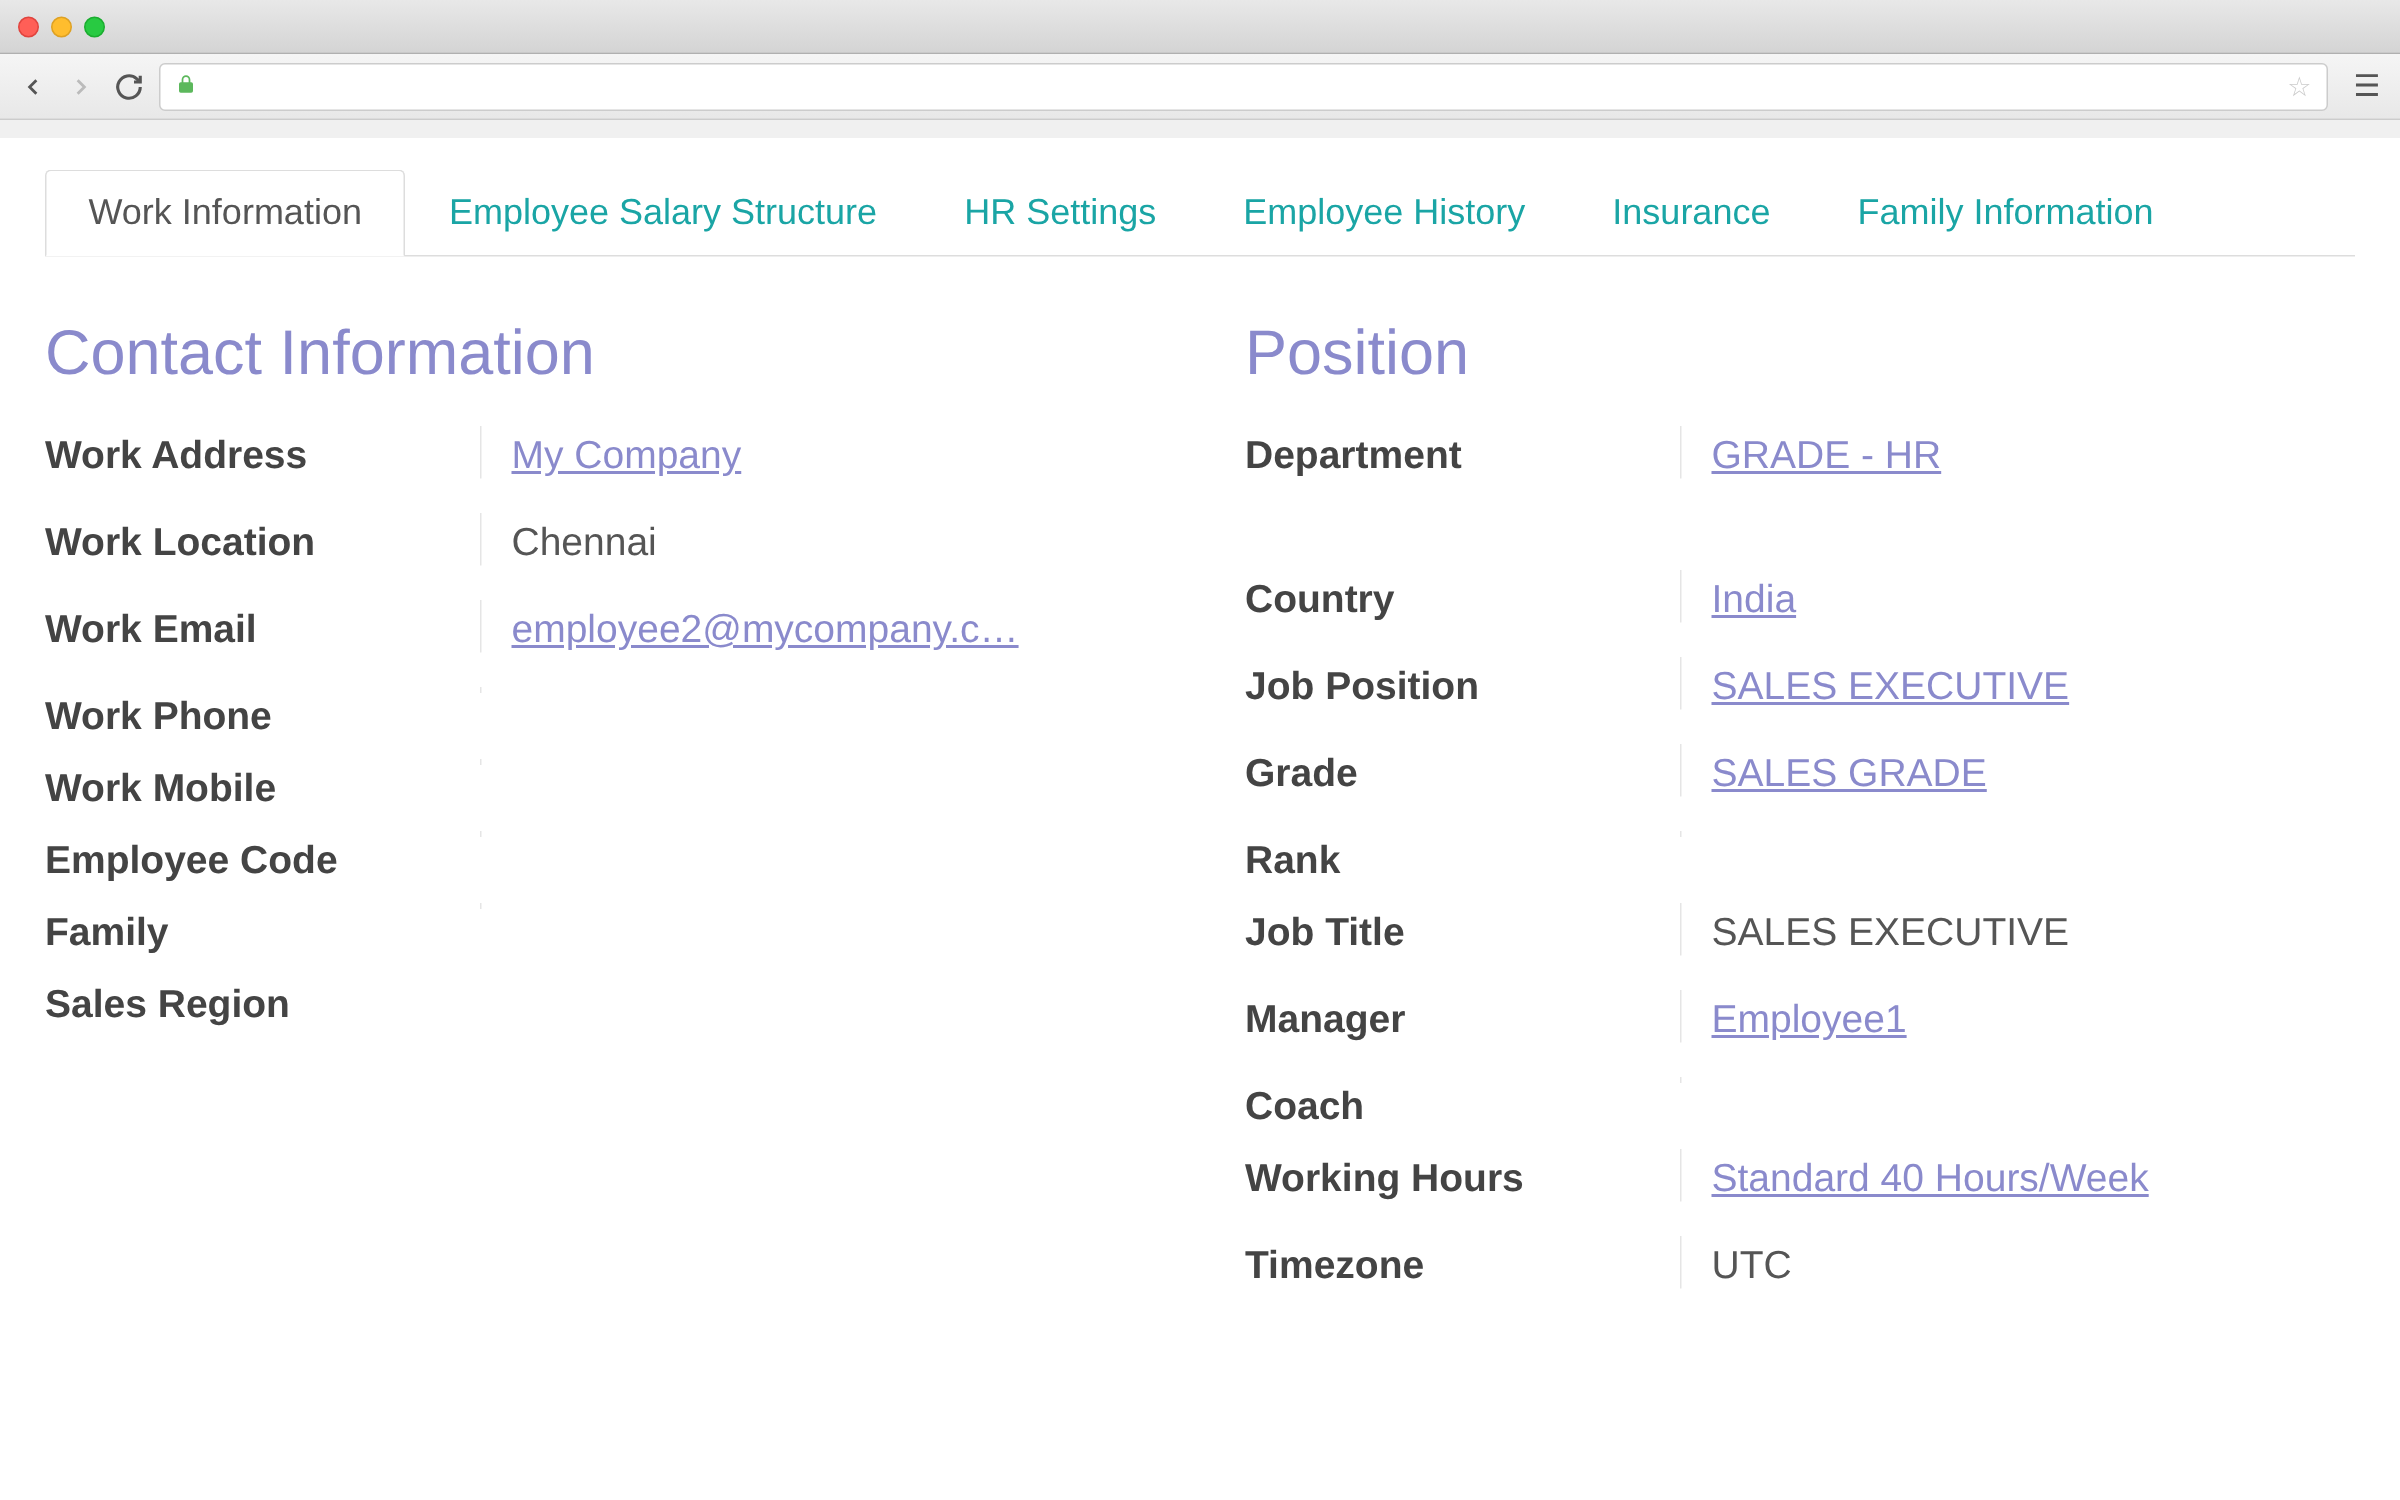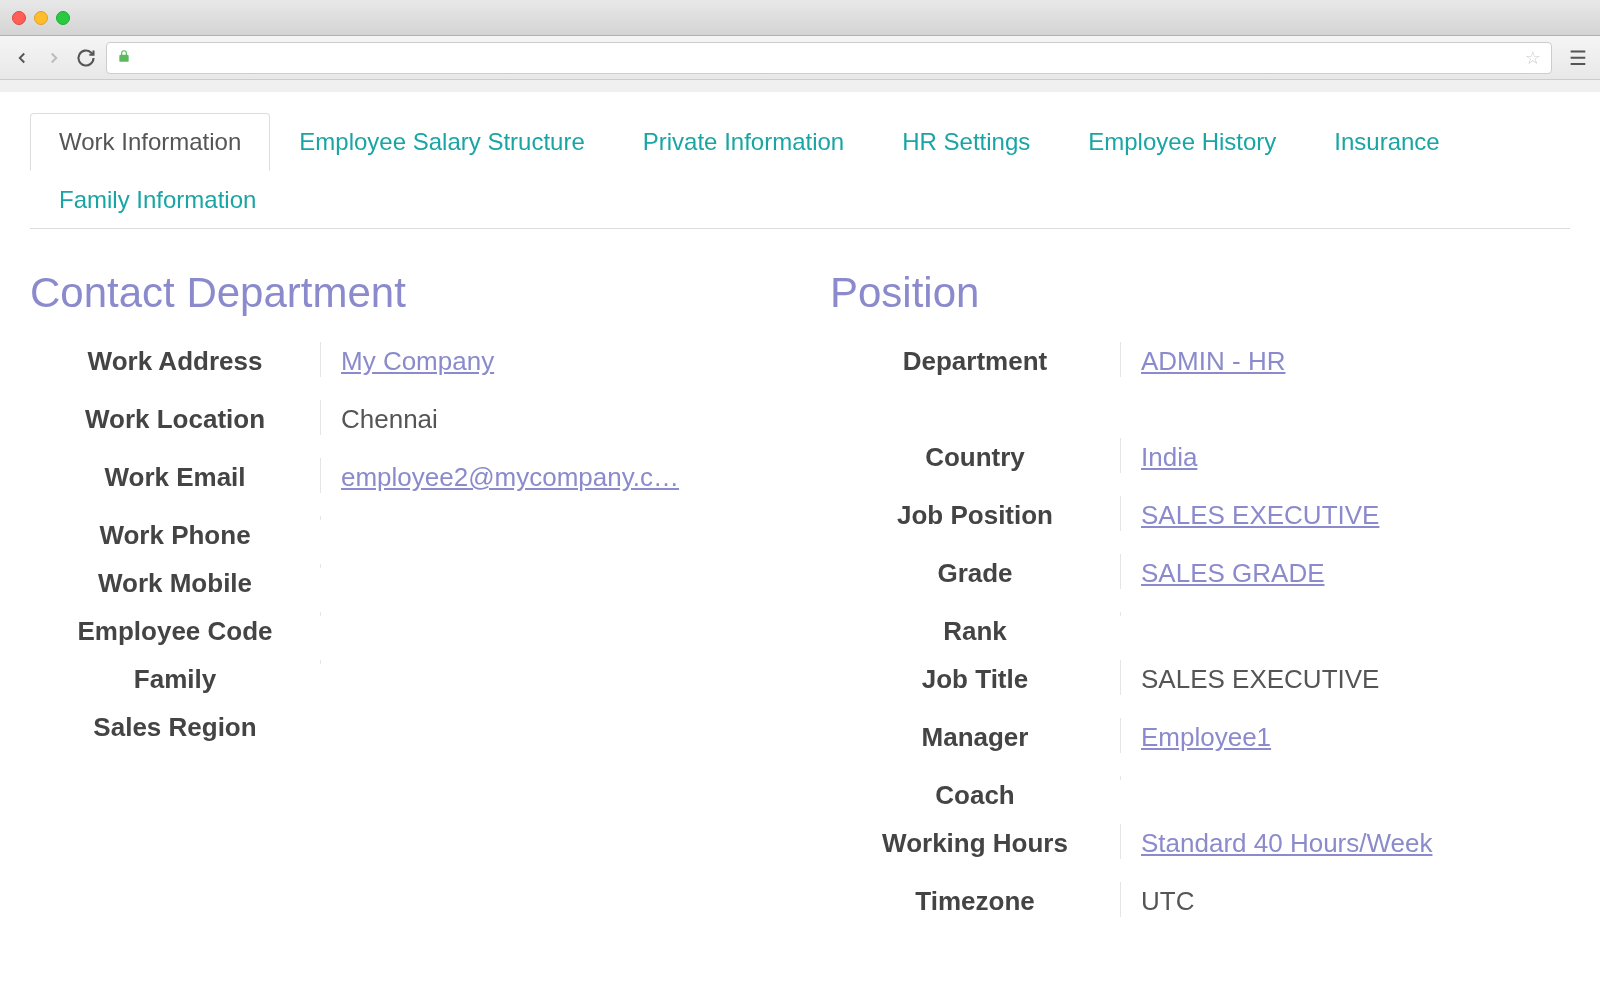--- a/index.html
+++ b/index.html
@@ -149,21 +149,20 @@
       min-height: 46px;
       align-items: flex-start;
     }
     .field-label {
       width: 290px;
       font-size: 26px;
       font-weight: 700;
       color: #444;
       padding-top: 4px;
       flex-shrink: 0;
-      text-align: center;
     }
     .field-value {
       flex: 1;
       font-size: 26px;
       color: #555;
       padding-top: 4px;
       padding-left: 20px;
       border-left: 1px solid #e5e5e5;
     }
     .field-value.link {
@@ -208,30 +207,29 @@
       </span>
       <span style="flex:1"></span>
       <span class="star-icon">☆</span>
     </div>
     <div class="menu-icon">☰</div>
   </div>
   <div class="content-area">
     <div class="tabs-row">
       <div class="tab active">Work Information</div>
       <div class="tab">Employee Salary Structure</div>
-      <div class="tab">Private Information</div>
       <div class="tab">HR Settings</div>
       <div class="tab">Employee History</div>
       <div class="tab">Insurance</div>
       <div class="tab">Family Information</div>
     </div>
 
     <div class="sections">
       <div class="section">
-        <h2 class="section-title">Contact Department</h2>
+        <h2 class="section-title">Contact Information</h2>
         <div class="field-row">
           <div class="field-label">Work Address</div>
           <div class="field-value link">My Company</div>
         </div>
         <div class="field-row">
           <div class="field-label">Work Location</div>
           <div class="field-value">Chennai</div>
         </div>
         <div class="field-row">
           <div class="field-label">Work Email</div>
@@ -256,21 +254,21 @@
         <div class="field-row" style="min-height:36px">
           <div class="field-label">Sales Region</div>
           <div class="field-value" style="border-left:none"></div>
         </div>
       </div>
 
       <div class="section right-section">
         <h2 class="section-title">Position</h2>
         <div class="field-row" style="margin-bottom:50px">
           <div class="field-label">Department</div>
-          <div class="field-value link">ADMIN - HR</div>
+          <div class="field-value link">GRADE - HR</div>
         </div>
         <div class="field-row">
           <div class="field-label">Country</div>
           <div class="field-value link">India</div>
         </div>
         <div class="field-row">
           <div class="field-label">Job Position</div>
           <div class="field-value link">SALES EXECUTIVE</div>
         </div>
         <div class="field-row">

